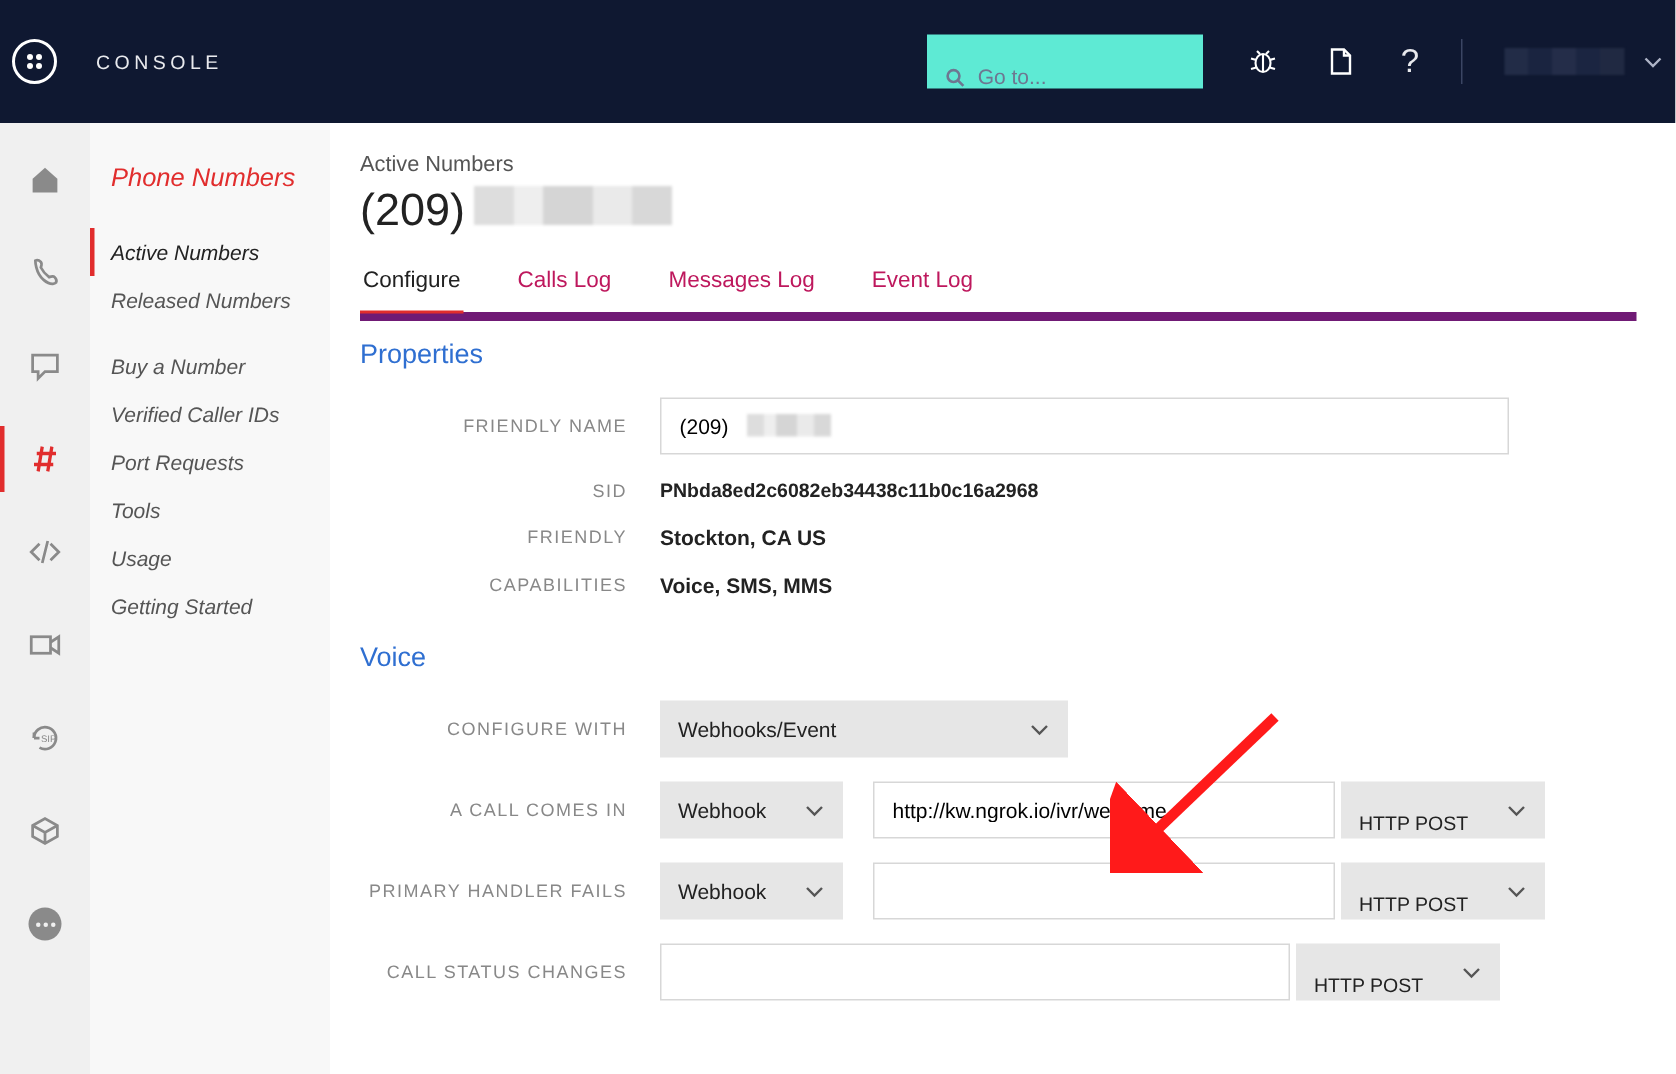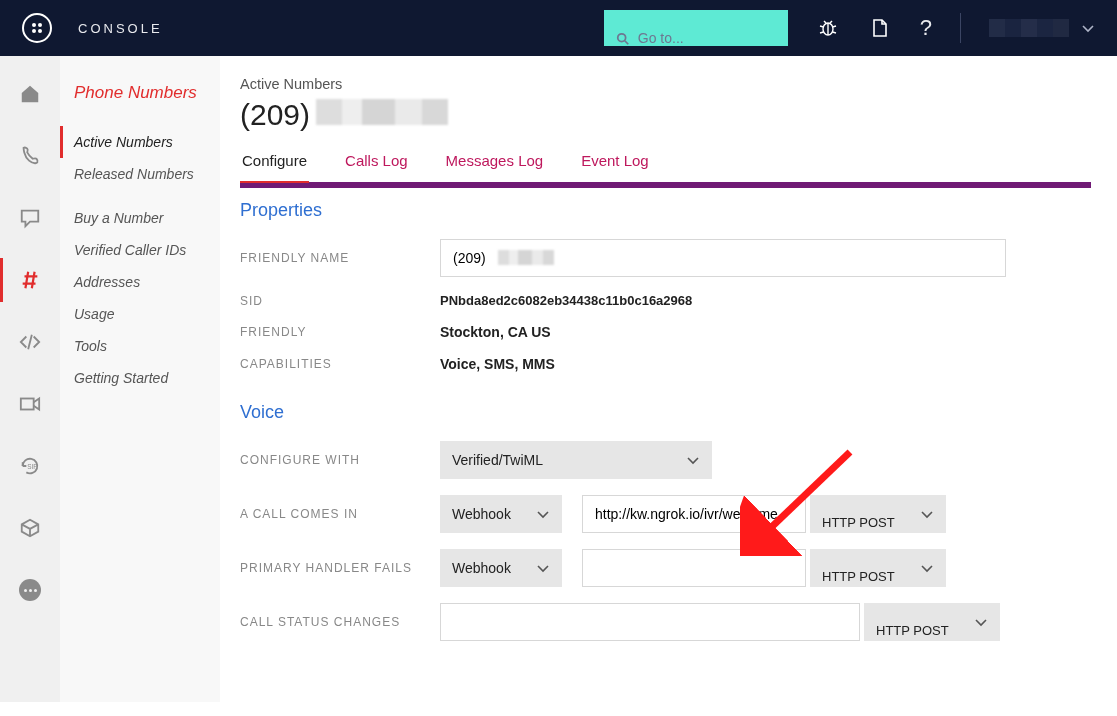--- a/index.html
+++ b/index.html
@@ -8,24 +8,24 @@
   background: #fff;
   color: #222;
   width: 1117px;
   height: 716px;
   overflow: hidden;
 }
 
 
 .topbar {
   background: #0f1831;
-  height: 56px;
-  display: flex;
-  align-items: center;
-  padding: 0 22px;
+  height: 82px;
+  display: flex;
+  align-items: center;
+  padding: 0 8px;
   color: #fff;
 }
 .logo-circle {
   width: 30px; height: 30px;
   border: 2.5px solid #fff;
   border-radius: 50%;
   display: flex; align-items: center; justify-content: center;
   margin-right: 26px;
 }
 .logo-circle svg { width: 14px; height: 14px; }
@@ -204,20 +204,21 @@
   margin: 4px 0 18px 0;
 }
 
 .prop-row {
   display: flex;
   align-items: center;
   margin-bottom: 16px;
 }
 .prop-label {
   width: 200px;
+  text-align: right;
   padding-right: 22px;
   font-size: 12px;
   letter-spacing: 1px;
   color: #888;
 }
 .prop-val {
   color: #222;
   font-size: 14px;
   font-weight: bold;
 }
@@ -257,21 +258,21 @@
   top: 50%;
   transform: translateY(-50%);
   width: 14px; height: 14px;
   color: #555;
 }
 .url-input {
   border: 1px solid #d7d7d7;
   height: 38px;
   padding: 0 12px;
   font-size: 14px;
-  width: 224px;
+  width: 308px;
   margin-left: 20px;
   outline: none;
 }
 .url-input.wide { width: 420px; margin-left: 0; }
 .method-box {
   background: #e6e6e6;
   border: none;
   height: 38px;
   padding: 16px 40px 0 12px;
   font-size: 13px;
@@ -396,23 +397,23 @@
     </div>
   </div>
 
   <div class="sidebar">
     <div class="sidebar-title">Phone Numbers</div>
     <div class="sidebar-item active">Active Numbers</div>
     <div class="sidebar-item">Released Numbers</div>
     <div class="sidebar-sep"></div>
     <div class="sidebar-item">Buy a Number</div>
     <div class="sidebar-item">Verified Caller IDs</div>
-    <div class="sidebar-item">Addresses</div>
+    <div class="sidebar-item">Port Requests</div>
+    <div class="sidebar-item">Tools</div>
     <div class="sidebar-item">Usage</div>
-    <div class="sidebar-item">Tools</div>
     <div class="sidebar-item">Getting Started</div>
   </div>
 
   <div class="content content-wrapper">
     <div class="breadcrumb">Active Numbers</div>
     <div class="page-title">
       <span>(209)</span>
       <span class="blur-chunk" style="width:132px;height:26px;"></span>
     </div>
 
@@ -447,21 +448,21 @@
     <div class="prop-row" style="margin-bottom:30px;">
       <div class="prop-label">CAPABILITIES</div>
       <div class="prop-val">Voice, SMS, MMS</div>
     </div>
 
     <div class="section-title">Voice</div>
 
     <div class="prop-row">
       <div class="prop-label">CONFIGURE WITH</div>
       <div class="select-box wide">
-        <span>Verified/TwiML</span>
+        <span>Webhooks/Event</span>
         <svg viewBox="0 0 14 14">
             <path d="M2 5 L7 10 L12 5" fill="none" stroke="#555" stroke-width="1.6"></path>
           </svg>
       </div>
     </div>
 
     <div class="prop-row">
       <div class="prop-label">A CALL COMES IN</div>
       <div class="row-group">
         <div class="select-box">

